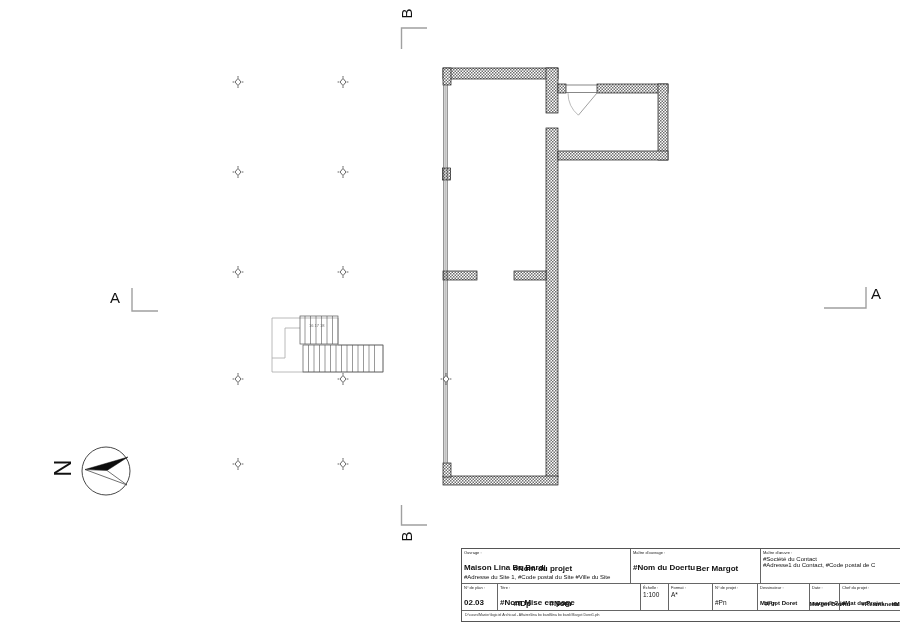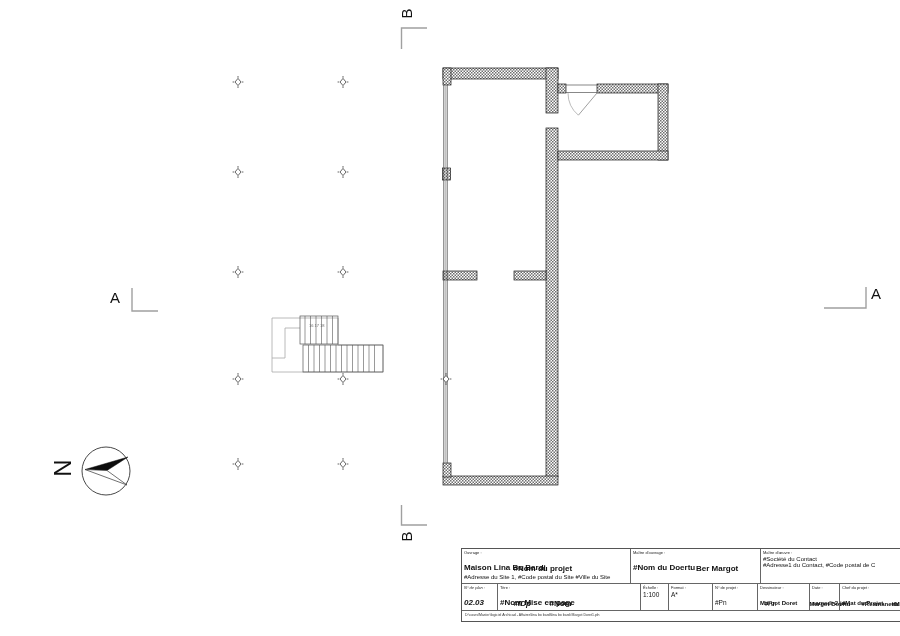--- a/index.html
+++ b/index.html
@@ -164,21 +164,21 @@
       <span class="ghost ghost-offset">Ber Margot</span>
     </div>
   </div>
 
   <div class="cell r1" style="left:299px; width:147px; border-right:none;">
     <span class="clab">Maître d'œuvre :</span>
     <div class="med">#Société du Contact</div>
     <div class="med">#Adresse1 du Contact, #Code postal de C</div>
   </div>
 
-  <div class="cell r2" style="left:0; width:36px;font-style:italic;">
+  <div class="cell r2" style="left:0; width:36px;">
     <span class="clab">N° de plan :</span>
     <div class="big smudge">
       <span>02.03</span>
       <span class="ghost">#IDp</span>
     </div>
   </div>
 
   <div class="cell r2" style="left:36px; width:143px;">
     <span class="clab">Titre :</span>
     <div class="big smudge">

